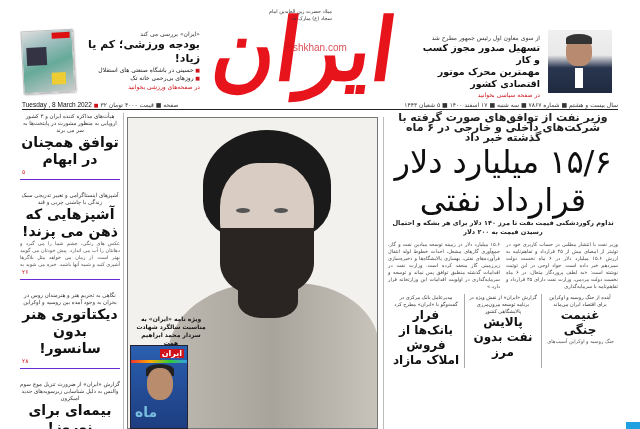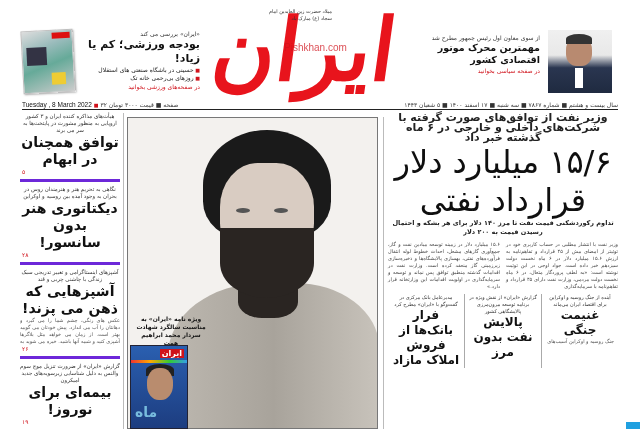--- a/index.html
+++ b/index.html
@@ -34,21 +34,21 @@
   
   .dateline { position: absolute; left: 22px; top: 100px; width: 596px; height: 10px; border-bottom: 1px solid #222; font-size: 6px; line-height: 9px; }
   .dateline .left { position: absolute; left: 0; top: 0; direction: ltr; }
   .dateline .left .en { color: #111; font-family: "Liberation Sans", sans-serif; font-size: 6.5px; }
   .dateline .left .fa { color: #333; }
   .dateline .right { position: absolute; right: 0; top: 0; color: #333; }
   .sq { color:#d0121b; font-size:5px; }
 
   
   .leftcol { position: absolute; left: 20px; top: 113px; width: 100px; text-align: center; }
-  .lc-item { border-bottom: 3px solid #6d28d9; padding-bottom: 3px; margin-bottom: 4px; }
+  .lc-item { border-bottom: 1px solid #6d28d9; padding-bottom: 3px; margin-bottom: 12px; }
   .lc-kicker { font-size: 5.5px; color: #333; line-height: 7px; }
   .lc-title { font-size: 14px; font-weight: bold; line-height: 17px; color: #111; }
   .lc-page { font-size: 6px; color: #d0121b; text-align: left; padding-left: 2px; line-height: 8px; }
   .lc-body { font-size: 5px; color: #555; line-height: 7px; text-align: justify; }
 
   
   .photo-frame { position: absolute; left: 127px; top: 117px; width: 251px; height: 312px; border: 1px solid #777; background: #f3f1ee; overflow: hidden; }
   .ph-hair { position:absolute; left:75px; top:12px; width:128px; height:110px; border-radius: 50% 50% 35% 35%; background:#1a1a1a; }
   .ph-face { position:absolute; left:92px; top:45px; width:94px; height:110px; border-radius: 40% 40% 45% 45%; background:#d9ccc2; }
   .ph-beard { position:absolute; left:92px; top:110px; width:94px; height:70px; border-radius: 0 0 50% 50%; background:#2a2522; }
@@ -103,20 +103,21 @@
     <div class="bullet-line">روزهای بی‌رحمی خانه تک</div>
     <div class="red-link">در صفحه‌های ورزشی بخوانید</div>
   </div>
 
   <div class="logo">ایران</div>
   <div class="logo-note">میلاد حضرت زین العابدین امام سجاد (ع) مبارک باد</div>
   <div class="watermark">Pishkhan.com</div>
 
   <div class="vp-teaser">
     <div class="kicker">از سوی معاون اول رئیس جمهور مطرح شد</div>
+    <div class="vp-title">تسهیل صدور مجوز کسب و کار</div>
     <div class="vp-title">مهمترین محرک موتور اقتصادی کشور</div>
     <div class="red-link">در صفحه سیاسی بخوانید</div>
   </div>
   <div class="vp-photo">
     <div class="head"></div>
     <div class="hair"></div>
     <div class="shirt"></div>
   </div>
 </div>
 
@@ -132,29 +133,29 @@
 <div class="vrule2"></div>
 <div class="vrule"></div>
 
 <div class="leftcol">
   <div class="lc-item">
     <div class="lc-kicker">هیأت‌های مذاکره کننده ایران و ۳ کشور اروپایی به منظور مشورت در پایتخت‌ها به سر می برند</div>
     <div class="lc-title">توافق همچنان در ابهام</div>
     <div class="lc-page">۵</div>
   </div>
   <div class="lc-item">
-    <div class="lc-kicker">نگاهی به تحریم هنر و هنرمندان روس در بحران به وجود آمده بین روسیه و اوکراین</div>
-    <div class="lc-title">دیکتاتوری هنر بدون سانسور!</div>
-    <div class="lc-page">۲۸</div>
-  </div>
-  <div class="lc-item">
     <div class="lc-kicker">آشپزهای اینستاگرامی و تغییر تدریجی سبک زندگی با چاشنی چربی و قند</div>
     <div class="lc-title">آشپزهایی که ذهن می پزند!</div>
     <div class="lc-body" style="height:28px;overflow:hidden;">عکس های رنگی، چشم شما را می گیرد و دهانتان را آب می اندازد. پیش خودتان می گویید بهتر است. از زمان می خواهد مثل بلاگرها آشپزی کنید و شبیه آنها باشید. خیره می شوید به دست و دهانشان وقتی دارند با آب و تاب برایتان توضیح می دهند که در کدام مرحله باید چه چیزی را اضافه کنید.</div>
     <div class="lc-page">۲۶</div>
+  </div>
+  <div class="lc-item">
+    <div class="lc-kicker">نگاهی به تحریم هنر و هنرمندان روس در بحران به وجود آمده بین روسیه و اوکراین</div>
+    <div class="lc-title">دیکتاتوری هنر بدون سانسور!</div>
+    <div class="lc-page">۲۸</div>
   </div>
   <div class="lc-item">
     <div class="lc-kicker">گزارش «ایران» از ضرورت تنزیل موج سوم والنس به دلیل شناسایی زیرسویه‌های جدید امیکرون</div>
     <div class="lc-title">بیمه‌ای برای نوروز!</div>
     <div class="lc-page">۱۹</div>
   </div>
 </div>
 
 <div class="photo-frame">
   <div class="ph-body"></div>

